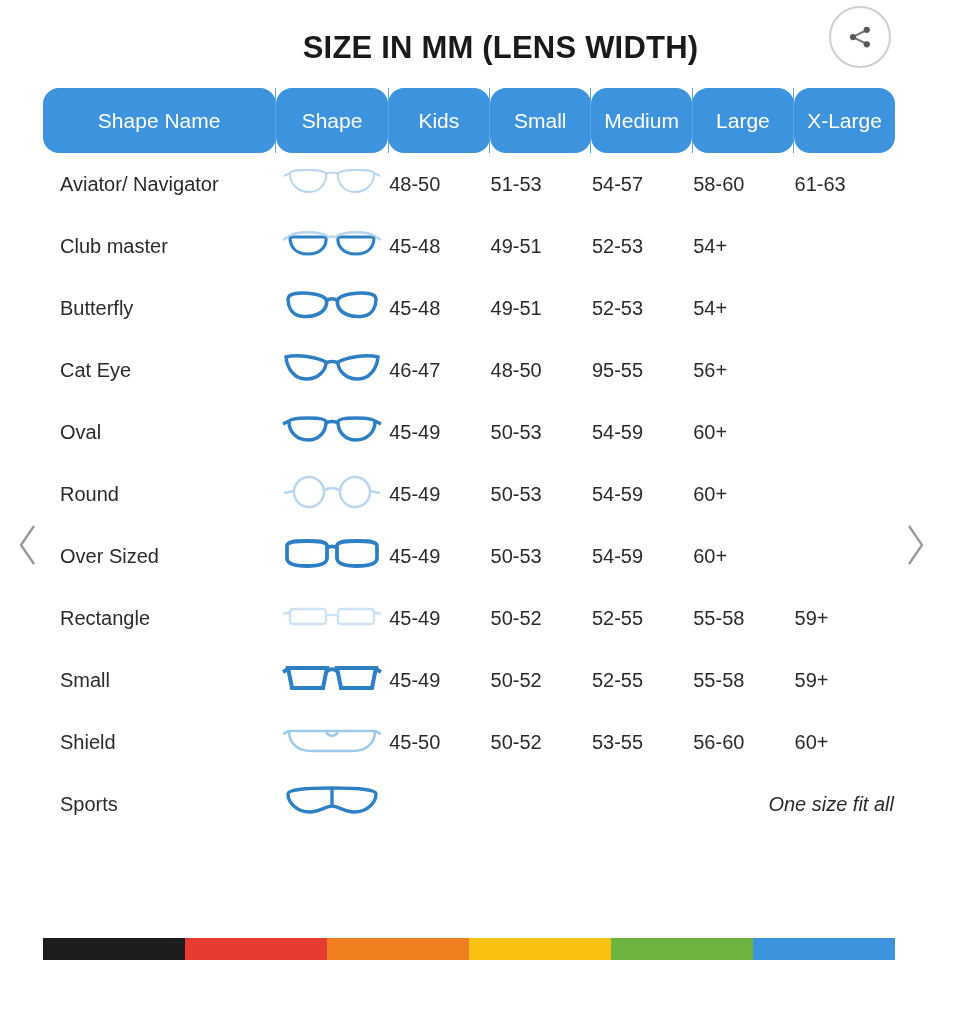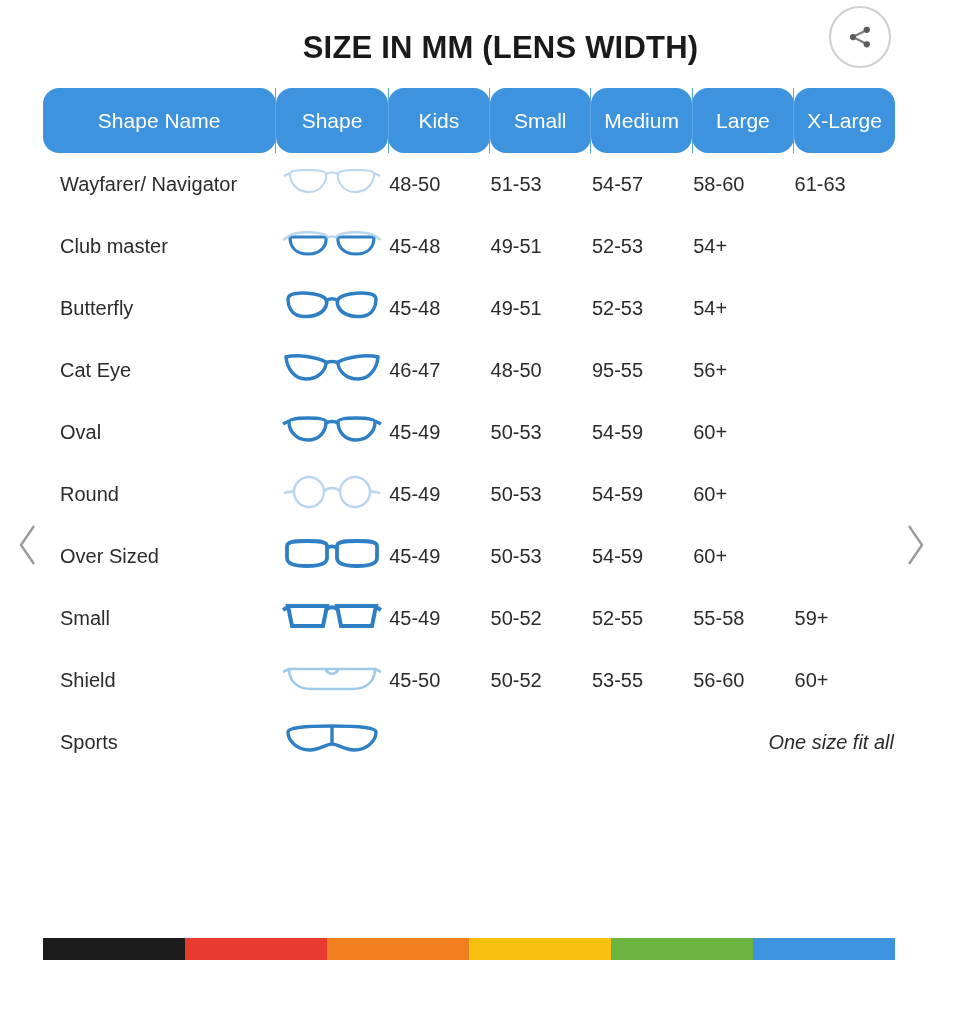--- a/index.html
+++ b/index.html
@@ -164,21 +164,21 @@
           <th class="col-size">Kids</th>
           <th class="col-size">Small</th>
           <th class="col-size">Medium</th>
           <th class="col-size">Large</th>
           <th class="col-size">X-Large</th>
         </tr>
       </thead>
       <tbody>
 
         <tr>
-          <td class="cell-name">Wayfarer/ Navigator</td>
+          <td class="cell-name">Aviator/ Navigator</td>
           <td class="cell-shape">
             <span class="glyph-wrap">
               <svg width="100" height="40" viewBox="0 0 100 40">
                 <g fill="none" stroke="#b9d6ee" stroke-width="2">
                   <path d="M8,12 C8,9 12,8 25,8 C38,8 43,9 44,12 C45,18 40,30 27,30 C14,30 8,20 8,12 Z"></path>
                   <path d="M92,12 C92,9 88,8 75,8 C62,8 57,9 56,12 C55,18 60,30 73,30 C86,30 92,20 92,12 Z"></path>
                   <path d="M44,12 C46,10 54,10 56,12"></path>
                   <path d="M8,11 L2,14"></path>
                   <path d="M92,11 L98,14"></path>
                 </g>
@@ -316,20 +316,41 @@
               </svg>
             </span>
           </td>
           <td class="cell-size">45-49</td>
           <td class="cell-size">50-53</td>
           <td class="cell-size">54-59</td>
           <td class="cell-size">60+</td>
           <td class="cell-size"></td>
         </tr>
 
+        <tr>
+          <td class="cell-name">Rectangle</td>
+          <td class="cell-shape">
+            <span class="glyph-wrap">
+              <svg width="100" height="40" viewBox="0 0 100 40">
+                <g fill="none" stroke="#cfe2f3" stroke-width="2.4">
+                  <rect x="8" y="13" width="36" height="15" rx="3"></rect>
+                  <rect x="56" y="13" width="36" height="15" rx="3"></rect>
+                  <path d="M44,19 L56,19"></path>
+                  <path d="M8,16 L1,18"></path>
+                  <path d="M92,16 L99,18"></path>
+                </g>
+              </svg>
+            </span>
+          </td>
+          <td class="cell-size">45-49</td>
+          <td class="cell-size">50-52</td>
+          <td class="cell-size">52-55</td>
+          <td class="cell-size">55-58</td>
+          <td class="cell-size">59+</td>
+        </tr>
 
         <tr>
           <td class="cell-name">Small</td>
           <td class="cell-shape">
             <span class="glyph-wrap">
               <svg width="100" height="40" viewBox="0 0 100 40">
                 <g fill="none" stroke="#2e7fc4" stroke-width="4">
                   <path d="M6,10 L45,10 L41,30 L10,30 Z"></path>
                   <path d="M94,10 L55,10 L59,30 L90,30 Z"></path>
                   <path d="M45,13 C48,11 52,11 55,13"></path>

